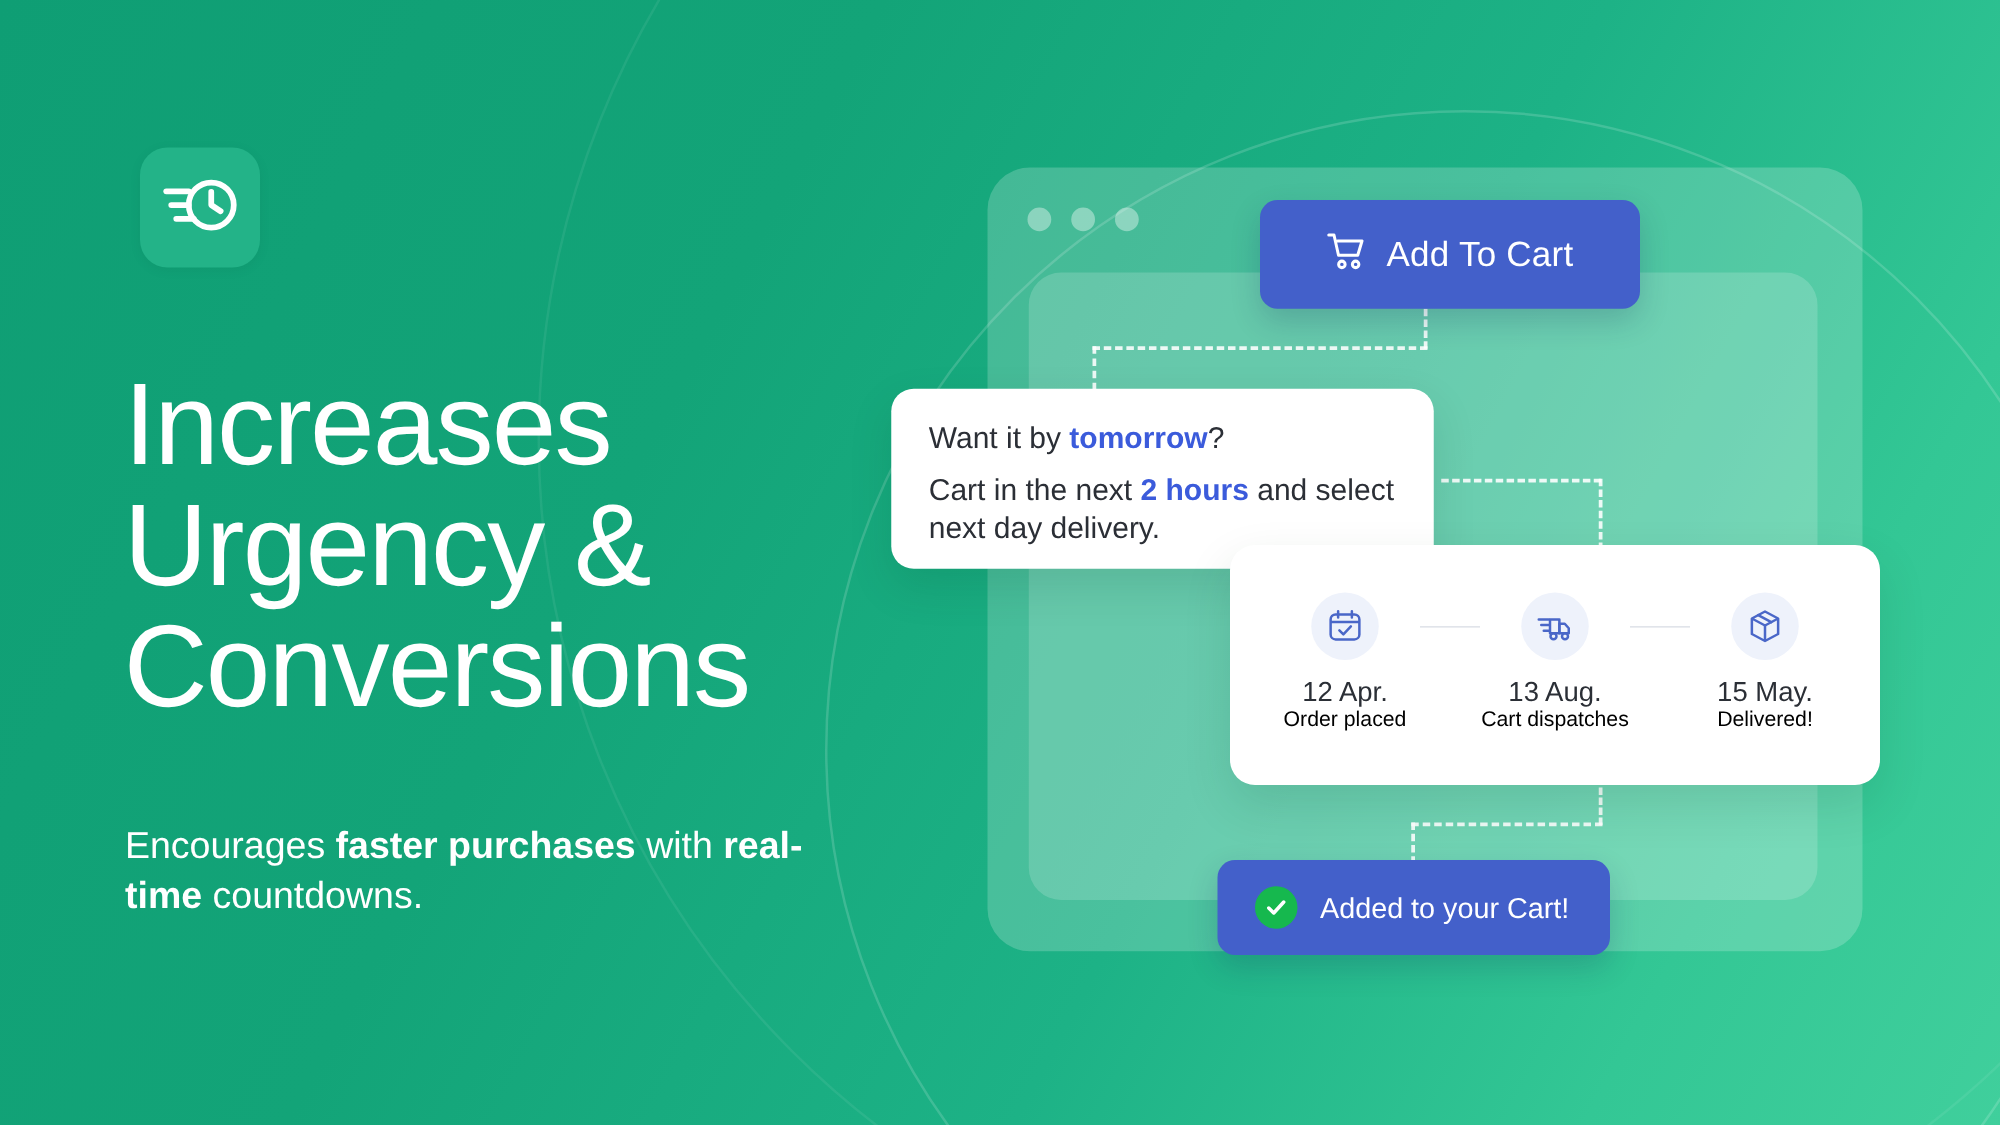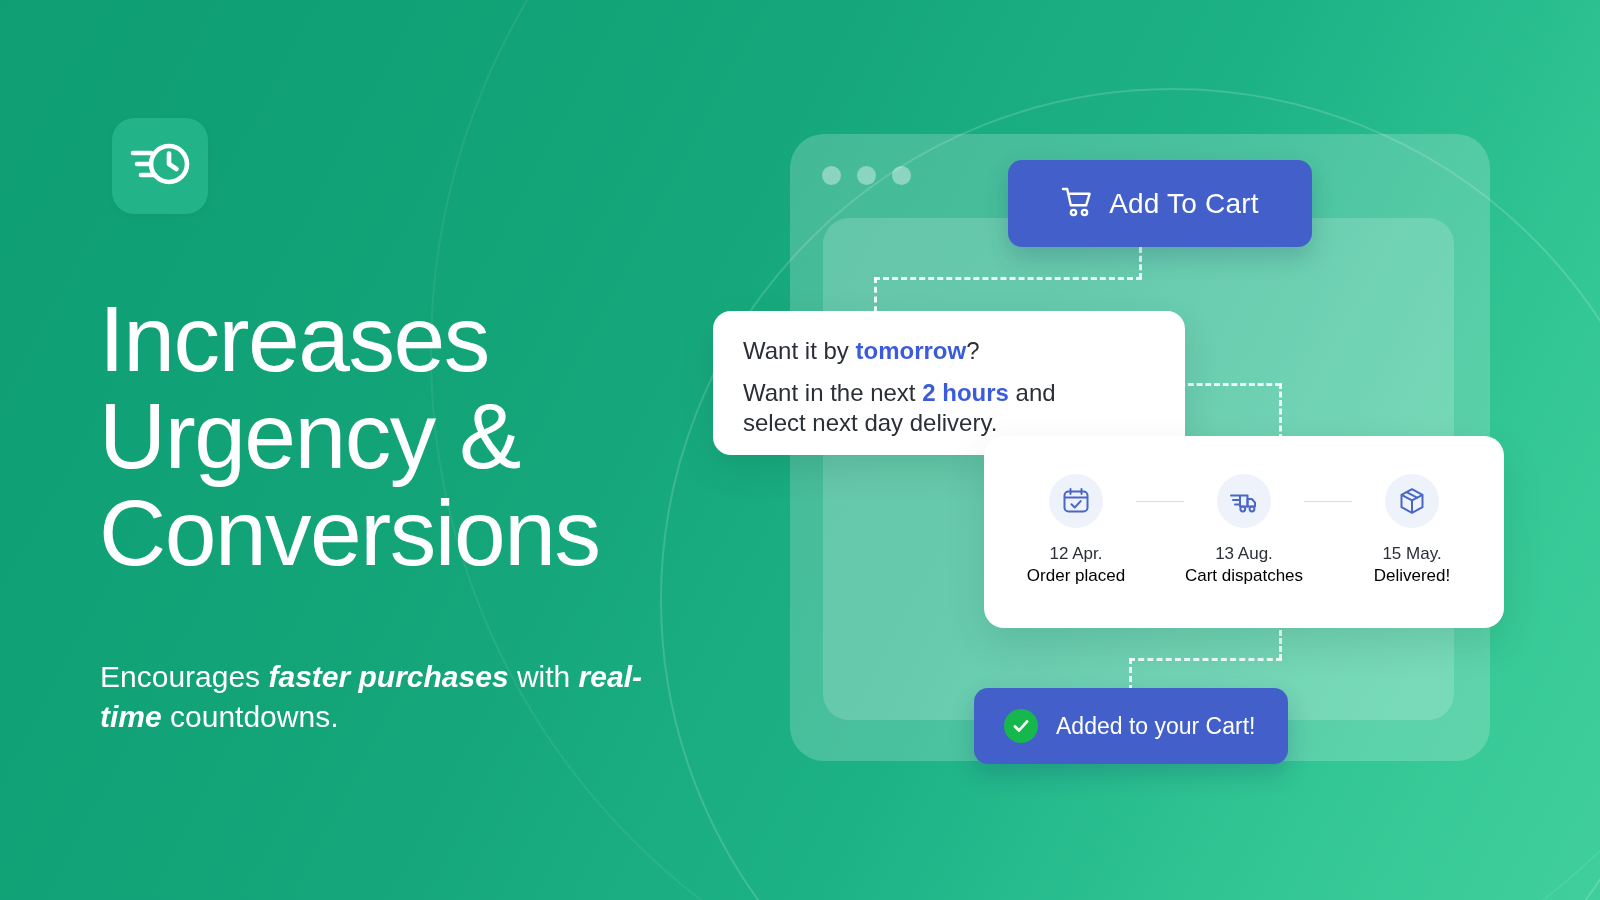--- a/index.html
+++ b/index.html
@@ -73,21 +73,21 @@
   .subhead {
     position: absolute;
     left: 1px;
     top: 657px;
     width: 575px;
     color: #ffffff;
     font-size: 30px;
     line-height: 40px;
     font-weight: 400;
   }
-  .subhead b { font-weight: 700; font-style: italic; }
+  .subhead b { font-weight: 700; }
 
   
   .mock-wrap {
     position: absolute;
     left: 0; top: 0;
     width: 1600px;
     height: 900px;
     pointer-events: none;
   }
   .mock-window {
@@ -175,21 +175,21 @@
     font-size: 28px;
     font-weight: 400;
     letter-spacing: 0.2px;
   }
 
   
   .tip-card {
     position: absolute;
     left: 713px;
     top: 311px;
-    width: 472px;
+    width: 434px;
     height: 144px;
     border-radius: 18px;
     background: #ffffff;
     box-shadow: 0 14px 34px rgba(0,60,40,0.13);
     pointer-events: auto;
   }
   .tip-line1 {
     position: absolute;
     left: 30px;
     top: 26px;
@@ -238,21 +238,21 @@
     width: 54px;
     height: 54px;
     border-radius: 50%;
     background: #eef2fb;
     display: flex;
     align-items: center;
     justify-content: center;
   }
   .tl-date {
     margin-top: 15px;
-    font-size: 17px;
+    font-size: 22px;
     color: #2b2f36;
     line-height: 22px;
   }
   .tl-desc {
     font-size: 17px;
     color: #000000;
     line-height: 22px;
     white-space: nowrap;
   }
   .tl-conn {
@@ -355,21 +355,21 @@
         </svg>
       </span>
       <span class="atc-label">Add To Cart</span>
     </div>
 
     <div class="tip-card">
       <div class="tip-line1">
         <span>Want it by </span><span class="hl">tomorrow</span><span>?</span>
       </div>
       <div class="tip-line2">
-        <span>Want in the next </span><span class="hl">2 hours</span><span> and select next day delivery.</span>
+        <span>Cart in the next </span><span class="hl">2 hours</span><span> and select next day delivery.</span>
       </div>
     </div>
 
     <div class="tl-card">
       <div class="tl-row">
 
         <div class="tl-step">
           <div class="tl-icon">
             <svg width="30" height="30" viewBox="0 0 30 30" fill="none" xmlns="http://www.w3.org/2000/svg">
               <rect x="3.5" y="5.5" width="23" height="20" rx="4" stroke="#4a67c8" stroke-width="2"></rect>

